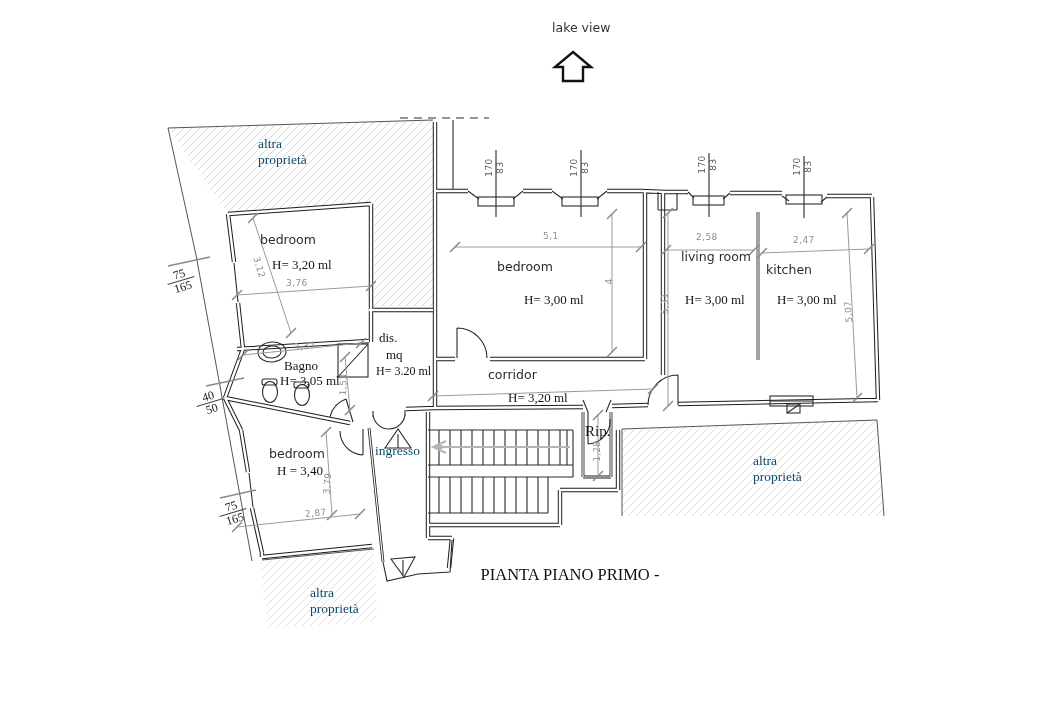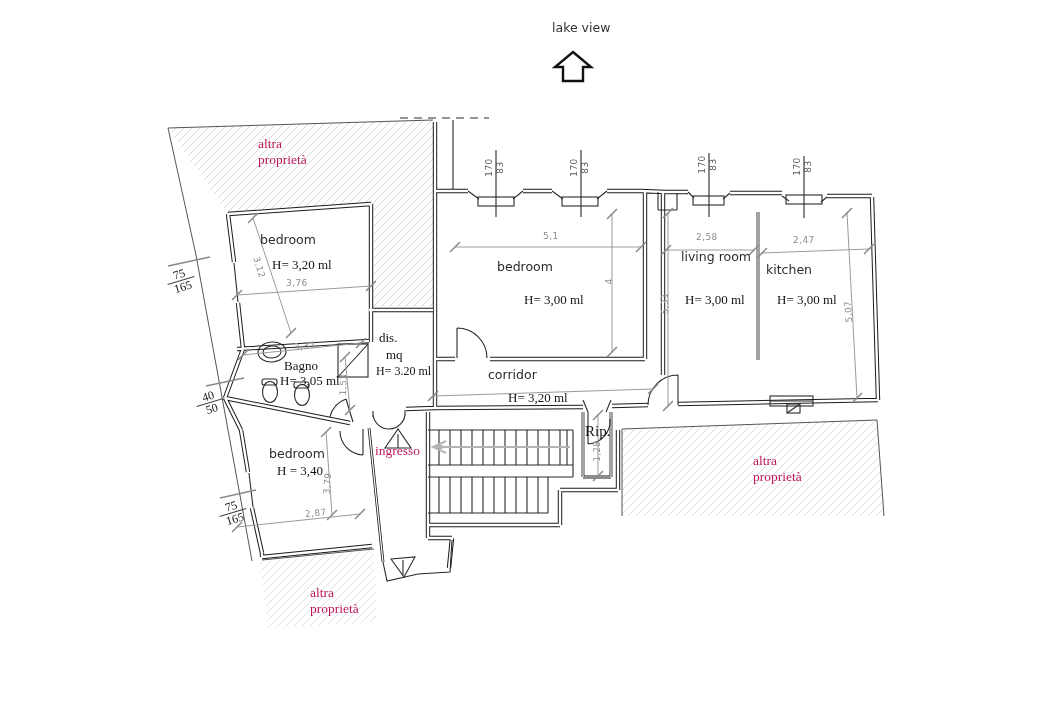--- a/index.html
+++ b/index.html
@@ -2,21 +2,21 @@
 <html><head>
 <meta charset="utf-8">
 <style>
   html,body{margin:0;padding:0;background:#fff;}
   #stage{position:relative;width:1008px;height:718px;background:#ffffff;overflow:hidden;
          font-family:"Liberation Sans",sans-serif;}
   #plan-svg{position:absolute;left:0;top:0;}
   .lbl{position:absolute;color:#1f1f1f;line-height:1.22;white-space:pre-line;}
   .sans{font-family:"DejaVu Sans","Liberation Sans",sans-serif;font-size:12.5px;color:#2b2b2b;}
   .ser{font-family:"Liberation Serif",serif;font-size:13px;color:#141414;}
-  .ser13{font-family:"Liberation Serif",serif;font-size:13.5px;color:#be185d;}
+  .ser13{font-family:"Liberation Serif",serif;font-size:13.5px;color:#0c4a6e;}
   .dim{font-family:"DejaVu Sans","Liberation Sans",sans-serif;font-size:9px;color:#8e8e8e;letter-spacing:.4px;}
   .frac{font-family:"Liberation Serif",serif;font-size:12px;color:#222;text-align:center;line-height:1.05;width:28px;}
   .frac .top{display:block;border-bottom:1px solid #444;padding:0 1px;}
   .frac span{display:block;}
   .winlbl{font-family:"DejaVu Sans","Liberation Sans",sans-serif;font-size:9px;color:#5a5a5a;
           letter-spacing:.4px;text-align:center;width:26px;transform:rotate(-90deg);line-height:1.15;}
   .title{font-family:"Liberation Serif",serif;font-size:16.5px;color:#101010;text-align:center;width:300px;}
   .w  {fill:none;stroke:#1b1b1b;stroke-width:4.4;stroke-linecap:butt;}
   .wiw{fill:none;stroke:#ffffff;stroke-width:2.4;}
   .pt {fill:none;stroke:#1b1b1b;stroke-width:2.8;}
@@ -249,14 +249,15 @@
 <div class="lbl winlbl" style="left:562px;top:152px;">
   <span>170</span><br><span>83</span>
 </div>
 <div class="lbl winlbl" style="left:690px;top:149px;">
   <span>170</span><br><span>83</span>
 </div>
 <div class="lbl winlbl" style="left:785px;top:151px;">
   <span>170</span><br><span>83</span>
 </div>
 
+<div class="lbl title" style="left:420px;top:565px;">PIANTA PIANO PRIMO -</div>
 
 </div>
 
 </body></html>

